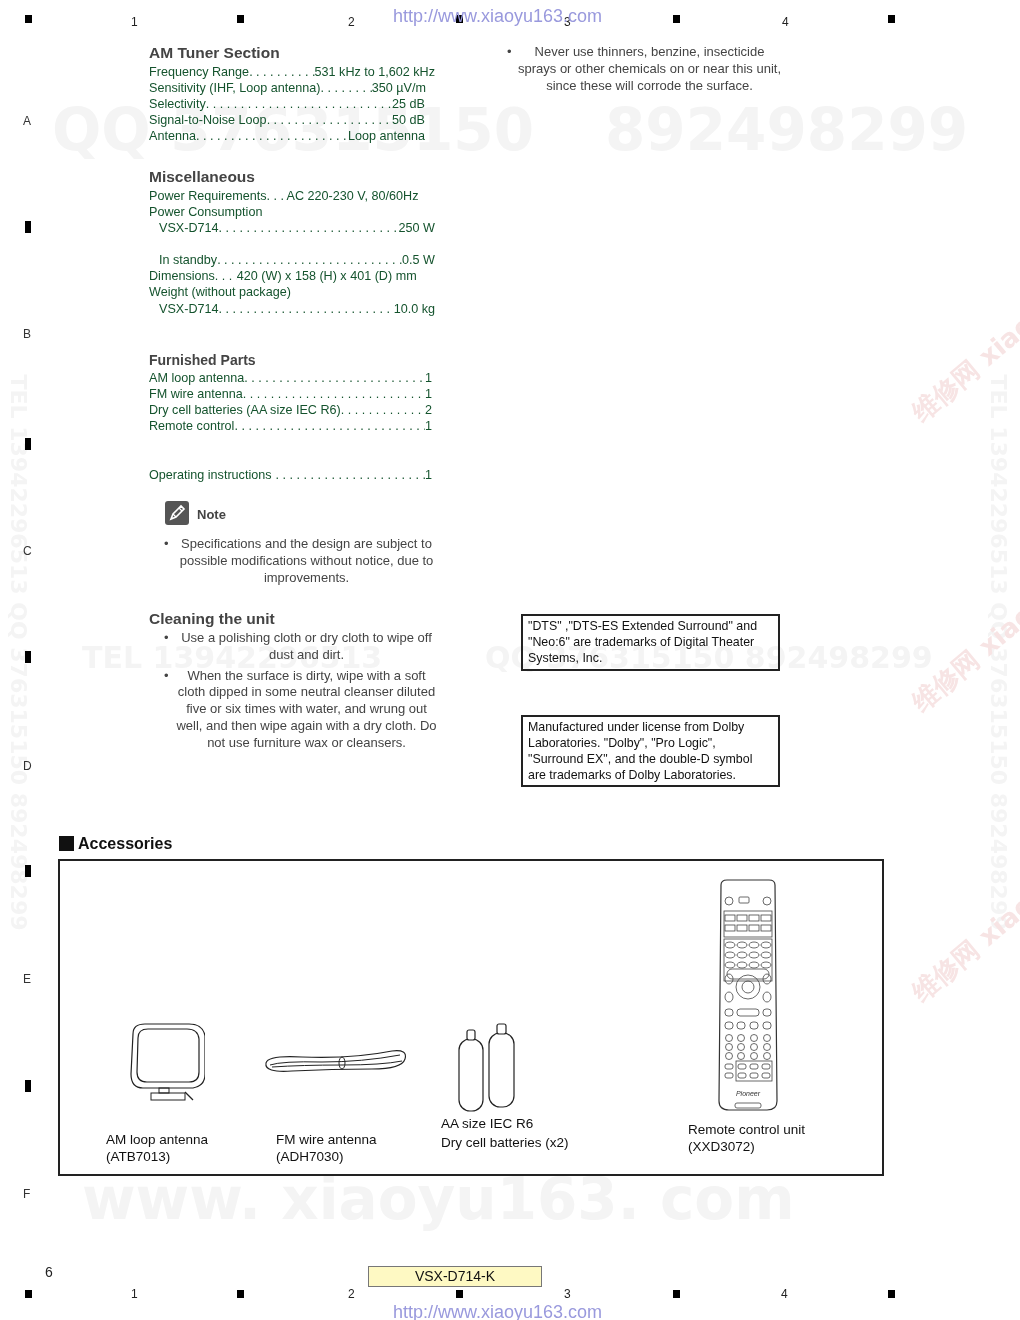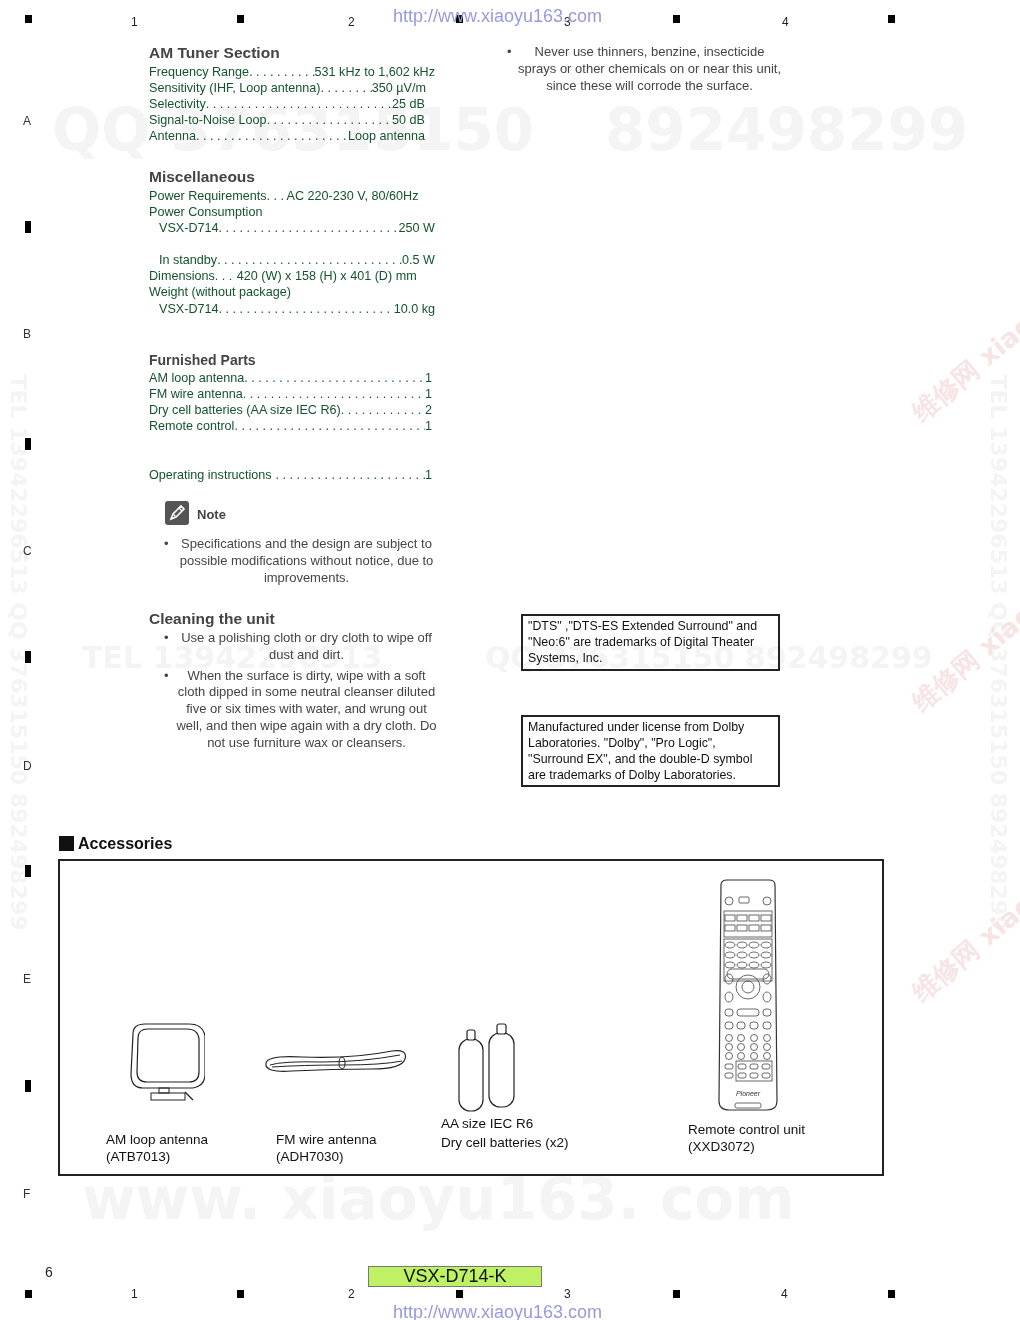--- a/index.html
+++ b/index.html
@@ -40,21 +40,21 @@
 
   .tmbox { position: absolute; border: 2px solid #222; font-size: 12.4px; color: #111; line-height: 16px;
            padding: 2px 5px; box-sizing: border-box; }
 
   .acc-title { position: absolute; font-size: 16px; font-weight: bold; color: #111; }
   .acc-square { position: absolute; width: 15px; height: 15px; background: #111; }
   .acc-box { position: absolute; border: 2px solid #222; box-sizing: border-box; }
   .acc-caption { position: absolute; font-size: 13.5px; color: #111; line-height: 17px; white-space: nowrap; }
 
   .footer-page { position: absolute; font-size: 14px; color: #222; }
-  .model-tab { position: absolute; background: #bef264; border: 1px solid #777; font-size: 18px; color: #111;
+  .model-tab { position: absolute; background: #fef9c3; border: 1px solid #777; font-size: 14px; color: #111;
                text-align: center; box-sizing: border-box; }
 </style>
 </head>
 <body>
 
 <div class="wm" style="left:52px; top:96px; font-size:58px;">QQ 376315150</div>
 <div class="wm" style="left:605px; top:96px; font-size:58px;">892498299</div>
 <div class="wm" style="left:82px; top:640px; font-size:30px;text-align:right;">TEL 13942296513</div>
 <div class="wm" style="left:485px; top:640px; font-size:30px;">QQ 376315150 892498299</div>
 <div class="wm" style="left:82px; top:1165px; font-size:58px;">www. xiaoyu163. com</div>

